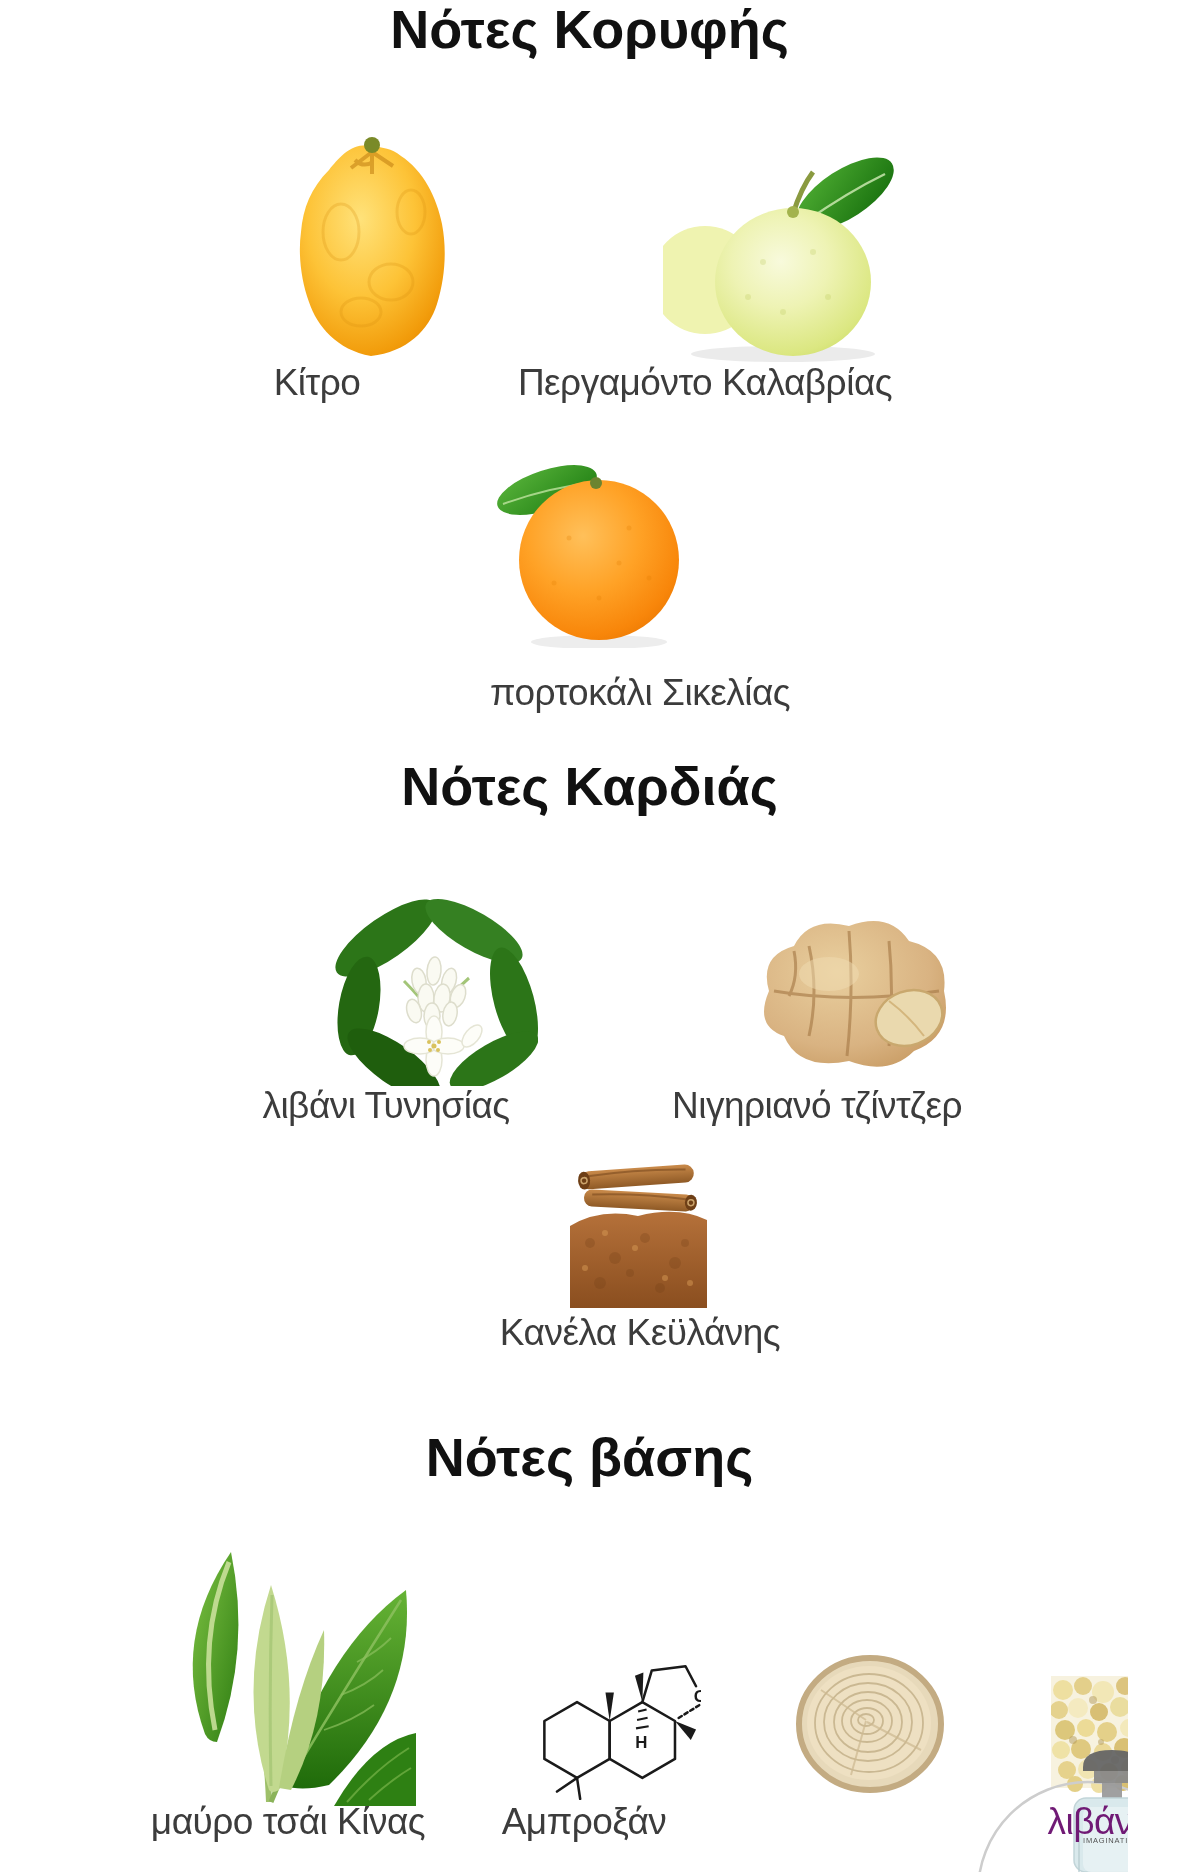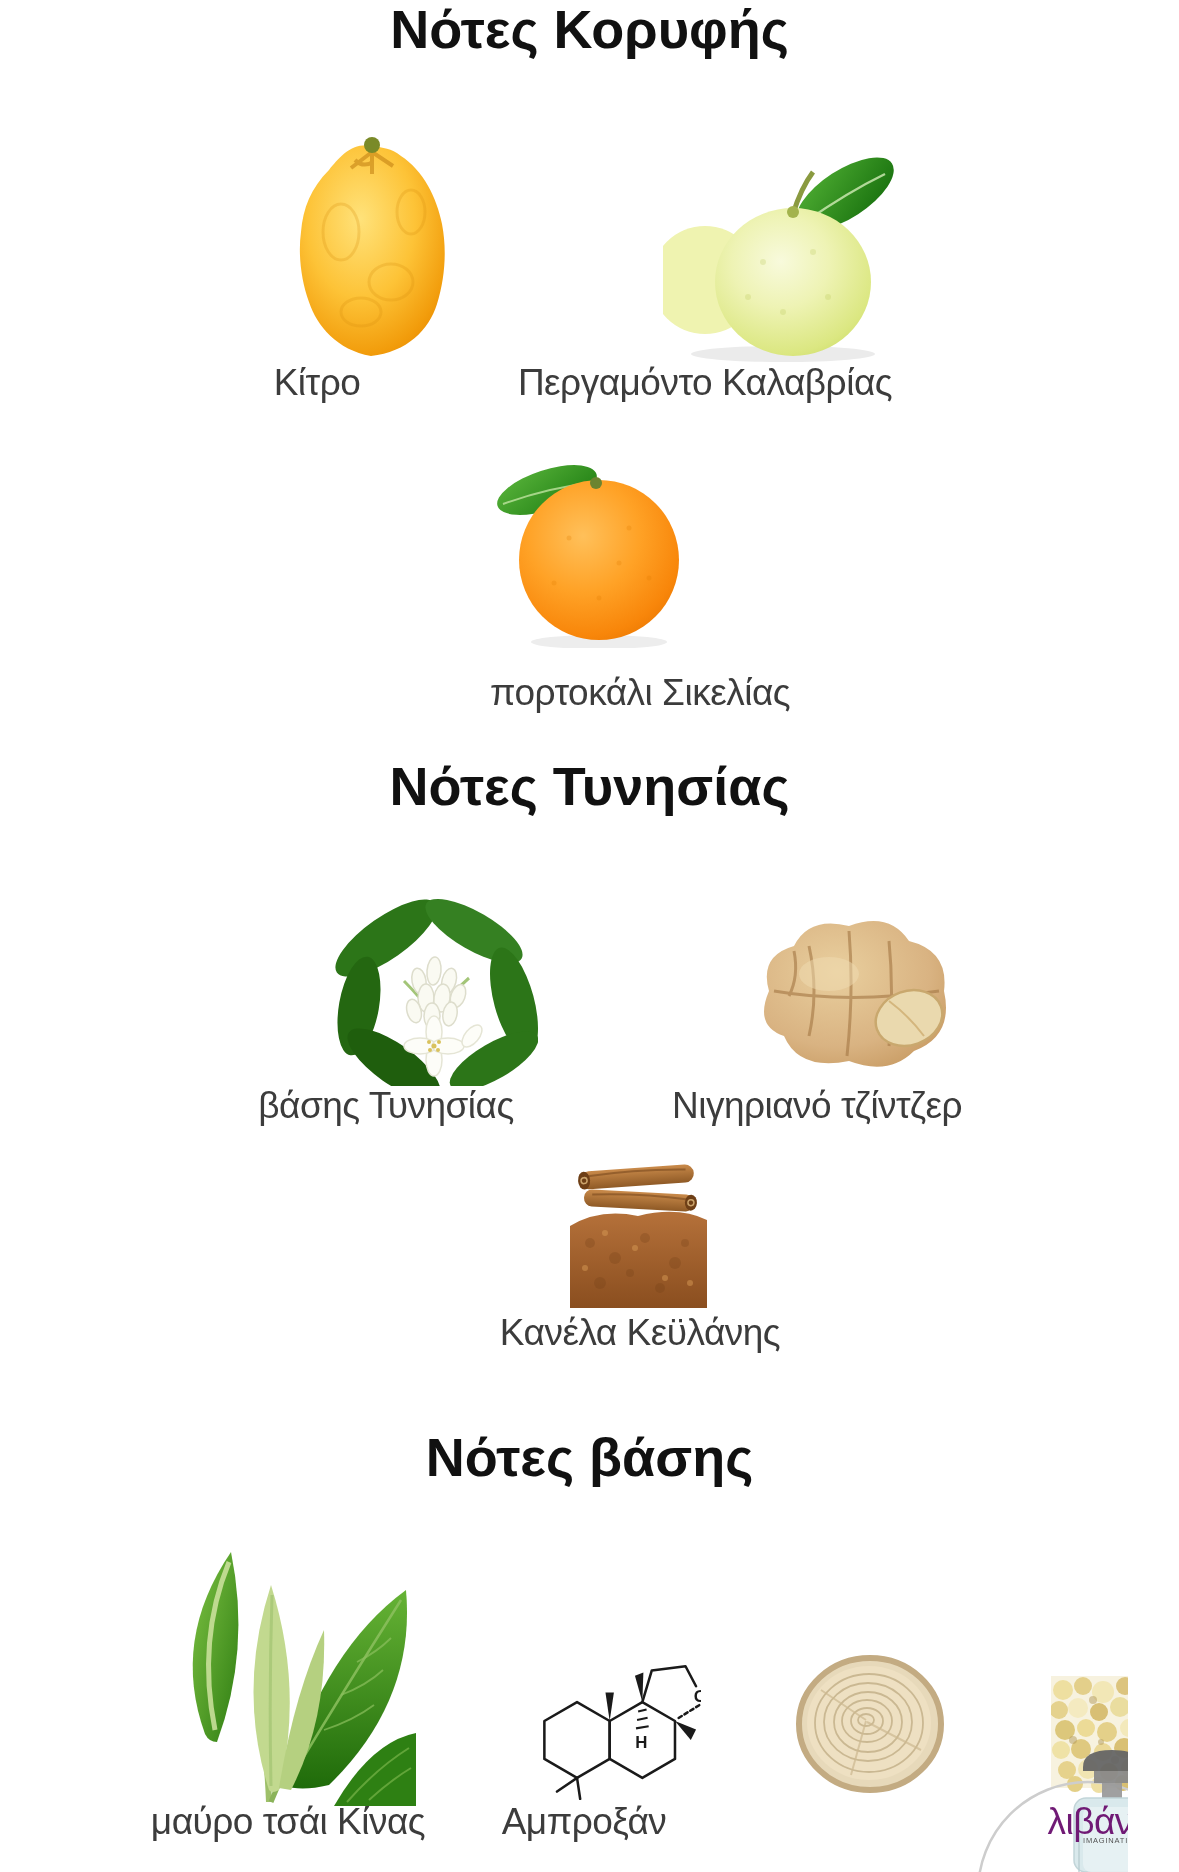--- a/index.html
+++ b/index.html
@@ -42,21 +42,21 @@
   #fig-wood{left:740px;top:1650px;width:158px;height:150px}
   #fig-frank{left:1000px;top:1676px;width:118px;height:118px;z-index:2}
   #watermark{left:905px;top:1740px;width:274px;height:132px;z-index:5}
 </style>
 </head>
 <body>
 
 <div class="canvas">
 
   <div class="heading" id="h-top">Νότες Κορυφής</div>
-  <div class="heading" id="h-heart">Νότες Τυνησίας</div>
+  <div class="heading" id="h-heart">Νότες Καρδιάς</div>
   <div class="heading" id="h-base">Νότες βάσης</div>
 
   <div class="fig" id="fig-citron">
     <svg viewBox="0 0 240 252">
       <defs>
         <radialGradient id="ctG" cx="42%" cy="35%" r="75%">
           <stop offset="0" stop-color="#ffe27a"></stop>
             <stop offset="0.5" stop-color="#fdc337"></stop>
           <stop offset="0.85" stop-color="#f29d0c"></stop>
             <stop offset="1" stop-color="#e88a00"></stop>
@@ -392,20 +392,20 @@
         <line x1="123" y1="70" x2="123" y2="132" stroke="#b6ccd1" stroke-width="2" opacity="0.7"></line>
         <line x1="189" y1="70" x2="189" y2="132" stroke="#b6ccd1" stroke-width="2" opacity="0.7"></line>
         <text x="156" y="103" font-size="7.5" letter-spacing="0.8" text-anchor="middle" fill="#4a4a4a" font-family="Liberation Sans, DejaVu Sans, sans-serif">IMAGINATION</text>
       </g>
     </svg>
   </div>
 
   <div class="note-label" id="lbl-citron">Κίτρο</div>
   <div class="note-label" id="lbl-bergamot">Περγαμόντο Καλαβρίας</div>
   <div class="note-label" id="lbl-orange">πορτοκάλι Σικελίας</div>
-  <div class="note-label" id="lbl-neroli">βάσης Τυνησίας</div>
+  <div class="note-label" id="lbl-neroli">λιβάνι Τυνησίας</div>
   <div class="note-label" id="lbl-ginger">Νιγηριανό τζίντζερ</div>
   <div class="note-label" id="lbl-cinnamon">Κανέλα Κεϋλάνης</div>
   <div class="note-label" id="lbl-ambroxan">Αμπροξάν</div>
   <div class="note-label" id="lbl-tea">μαύρο τσάι Κίνας</div>
   <div class="note-label" id="lbl-frank">λιβάνι</div>
 
 </div>
 
 </body></html>

